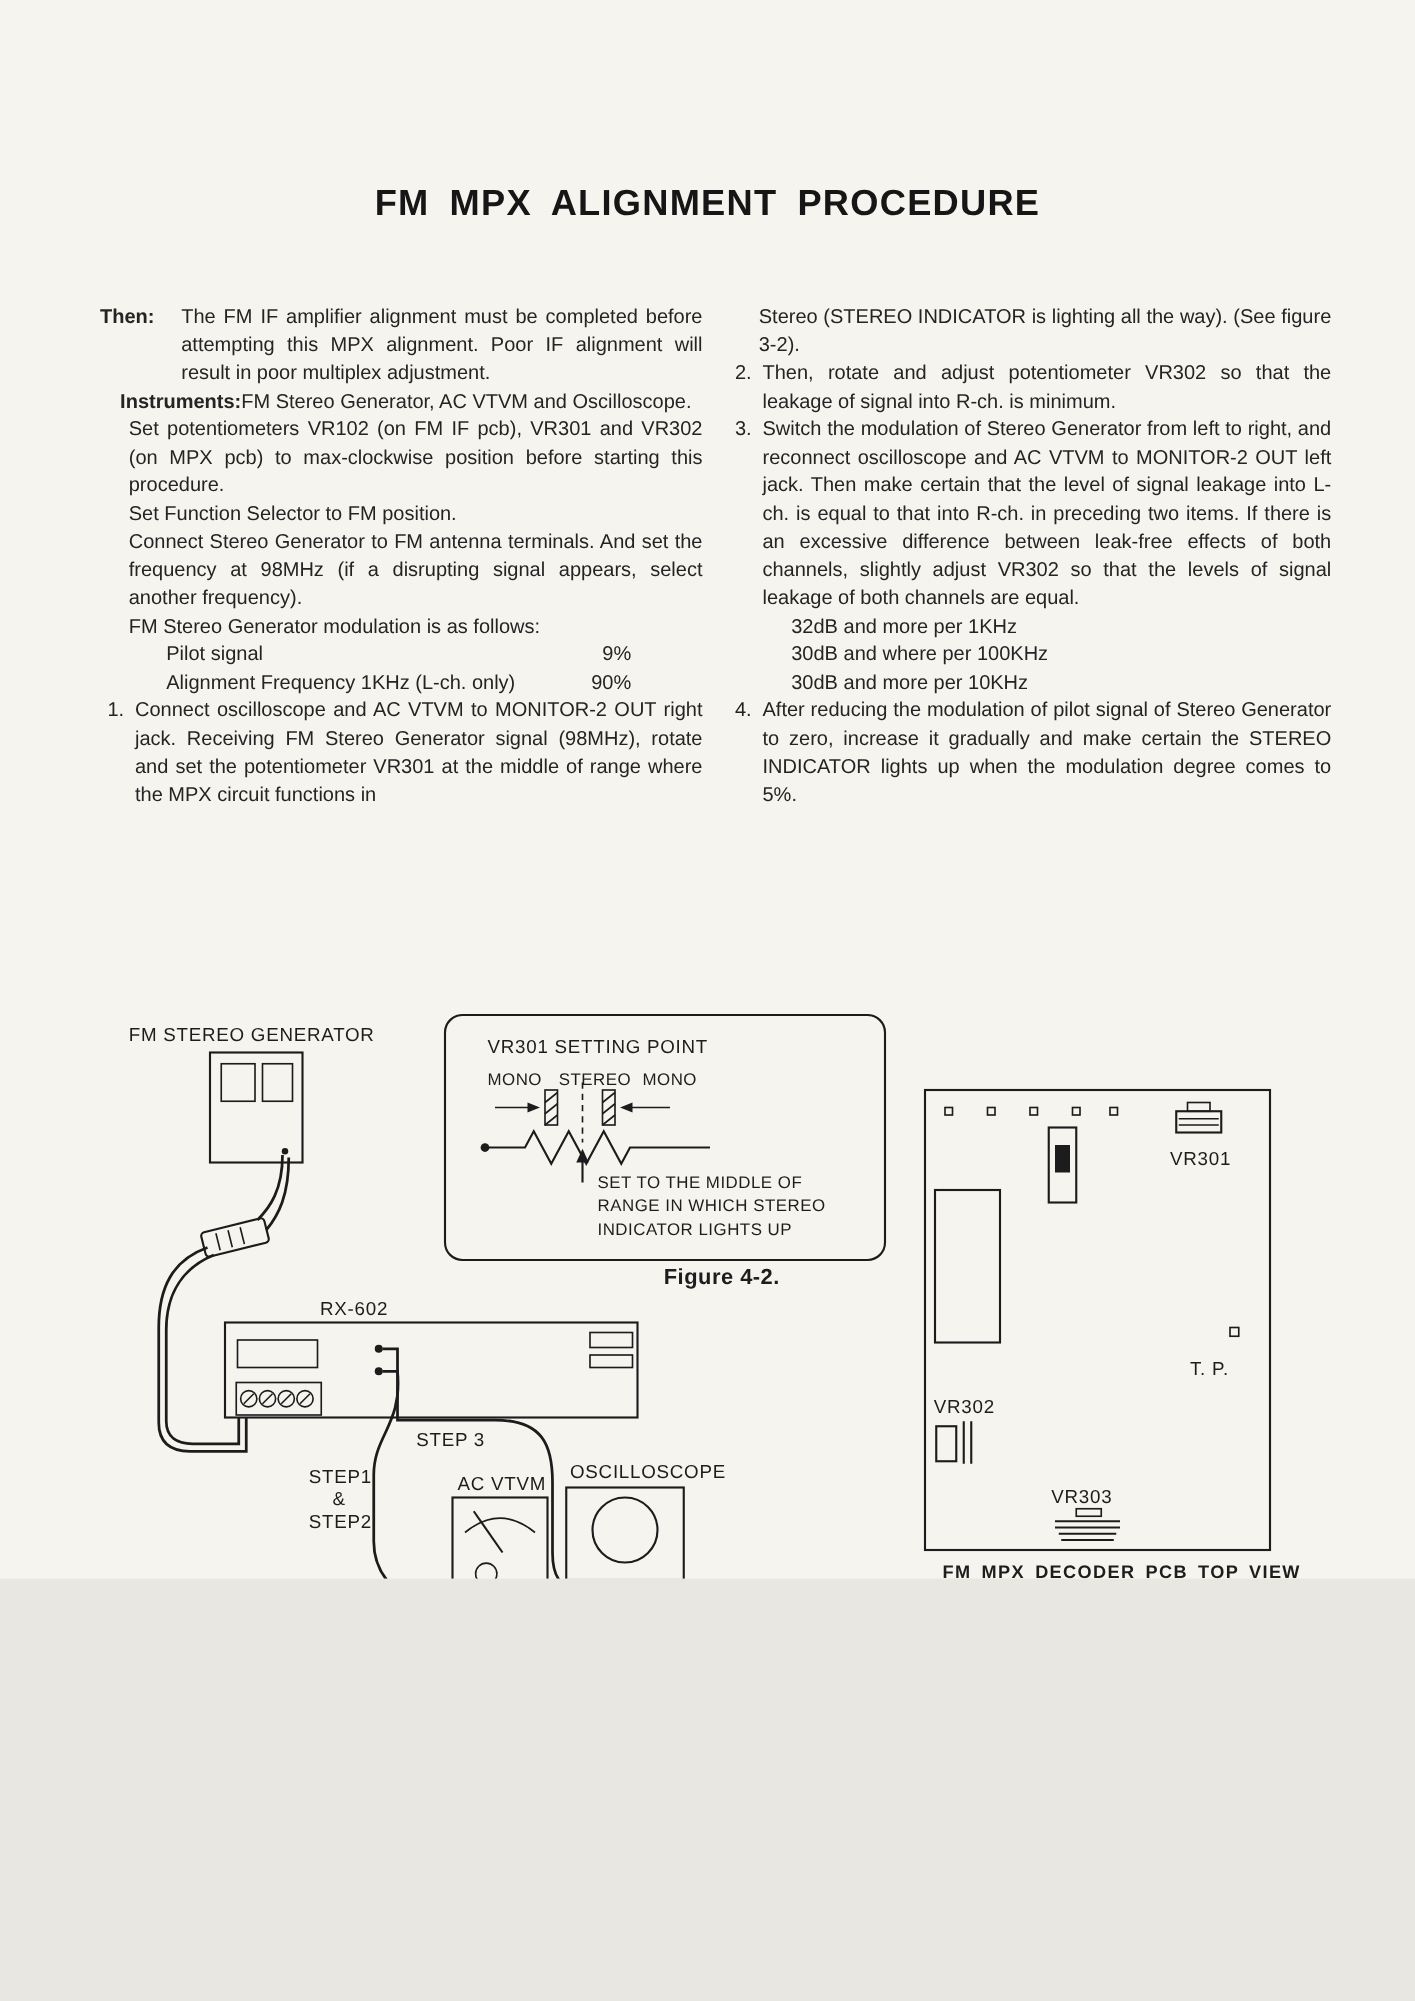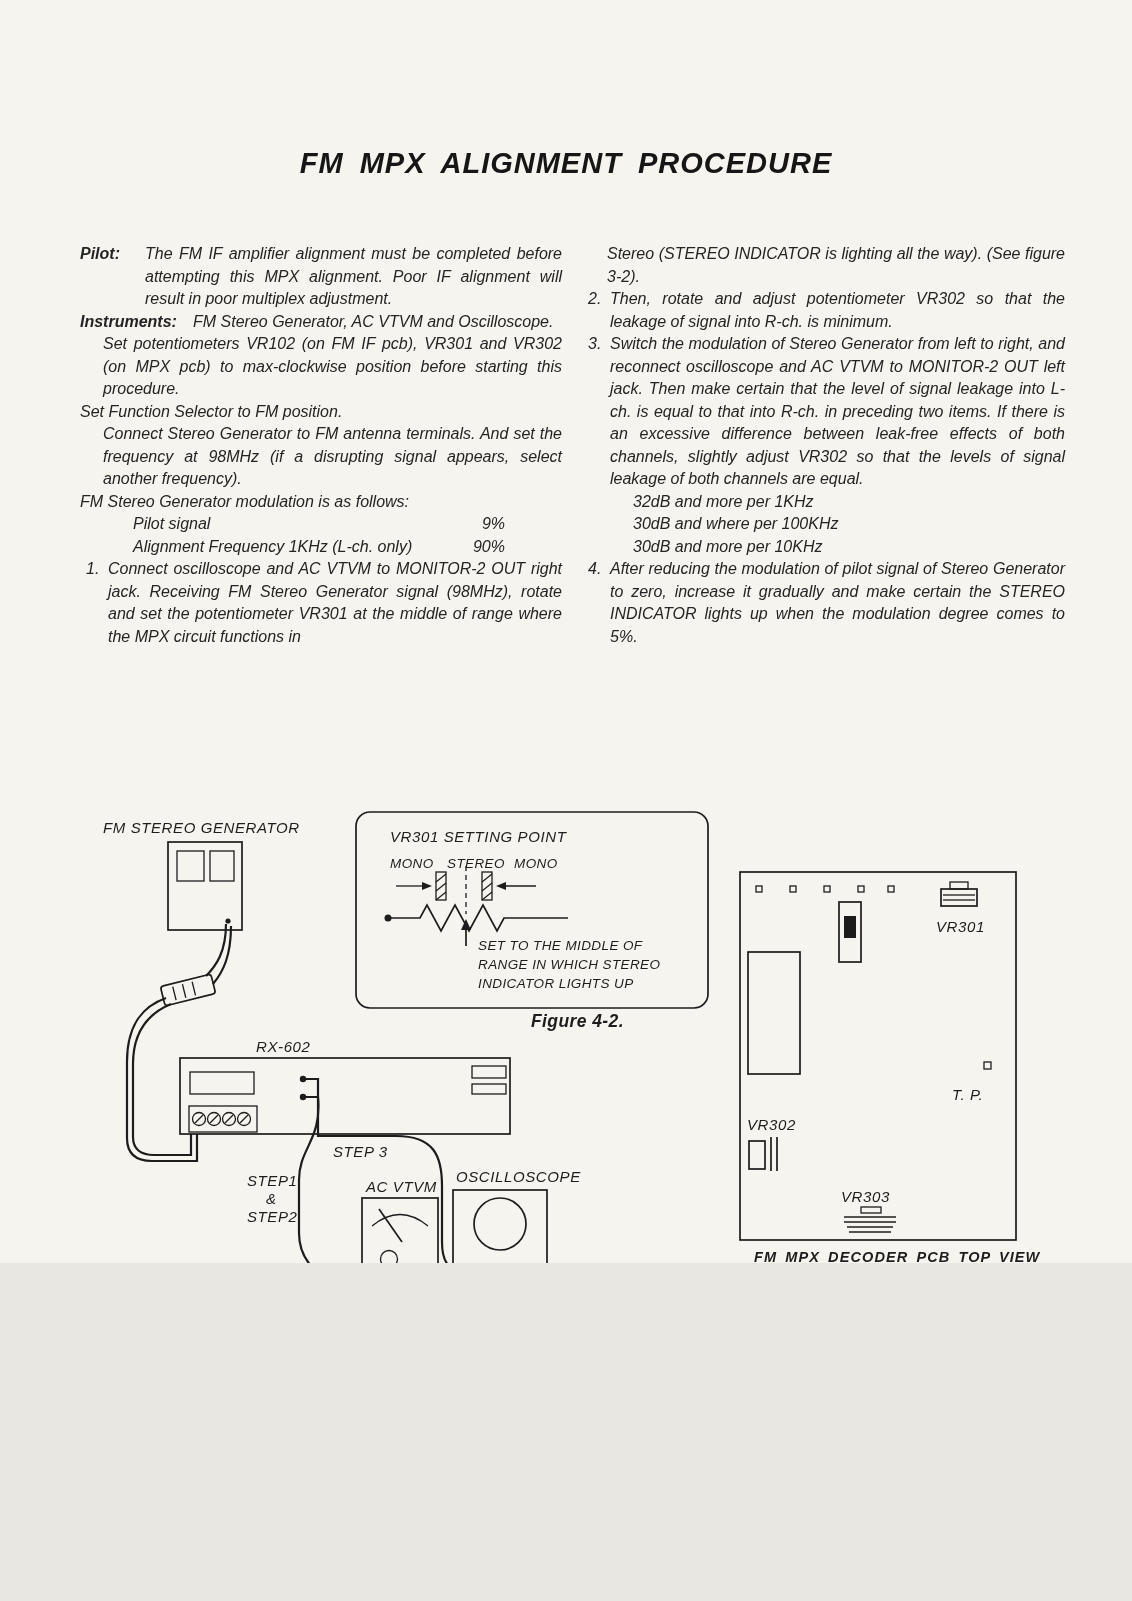--- a/index.html
+++ b/index.html
@@ -3,41 +3,40 @@
 <meta charset="utf-8">
 <style>
   html,body{margin:0;padding:0;background:#e9e7e1;}
   .page{
     position:relative;
     width:1132px;height:1263px;
     background:#f6f4ee;
     font-family:"Liberation Sans", sans-serif;
     color:#242424;
     overflow:hidden;
-    font-style:italic;
   }
   .title{
     position:absolute;top:147px;left:0;width:100%;
     margin:0;text-align:center;
     font-size:29px;font-weight:bold;letter-spacing:1px;word-spacing:7px;
     color:#161616;
   }
   .col{
     position:absolute;top:243px;
     font-size:16px;line-height:22.5px;
   }
   .col-left{left:80px;width:482px;}
   .col-right{left:585px;width:480px;}
   .hang{display:flex;}
   .lbl{font-weight:bold;flex:none;}
   .note-lbl{width:65px;}
-  .instr-lbl{width:113px;}
+  .instr-lbl{width:113px;text-align:right;}
   .txt{flex:1;text-align:justify;}
   .para{margin-left:23px;text-align:justify;}
-  .plain{}
+  .plain{margin-left:23px;}
   .kv{margin-left:53px;width:372px;display:flex;justify-content:space-between;}
   .kv .k{white-space:nowrap;}
   .li{display:flex;margin-left:6px;}
   .col-right .li{margin-left:3px;}
   .li .num{width:22px;flex:none;}
   .li .txt{flex:1;text-align:justify;}
   .cont{margin-left:22px;text-align:justify;}
   .sep-intro{margin-left:22px;}
   .sep-item{margin-left:48px;}
   .diagram-svg{position:absolute;left:0;top:795px;width:1132px;height:575px;}
@@ -65,21 +64,21 @@
 </style>
 </head>
 <body>
 
 <div class="page">
 
   <h1 class="title">FM MPX ALIGNMENT PROCEDURE</h1>
 
   <div class="col col-left">
     <div class="hang">
-      <span class="lbl note-lbl">Pilot:</span>
+      <span class="lbl note-lbl">Then:</span>
       <span class="txt">The FM IF amplifier alignment must be completed before attempting this MPX alignment. Poor IF alignment will result in poor multiplex adjustment.</span>
     </div>
     <div class="hang">
       <span class="lbl instr-lbl">Instruments:</span>
       <span class="txt">FM Stereo Generator, AC VTVM and Oscilloscope.</span>
     </div>
     <div class="para">Set potentiometers VR102 (on FM IF pcb), VR301 and VR302 (on MPX pcb) to max-clockwise position before starting this procedure.</div>
     <div class="plain">Set Function Selector to FM position.</div>
     <div class="para">Connect Stereo Generator to FM antenna terminals. And set the frequency at 98MHz (if a disrupting signal appears, select another frequency).</div>
     <div class="plain">FM Stereo Generator modulation is as follows:</div>

